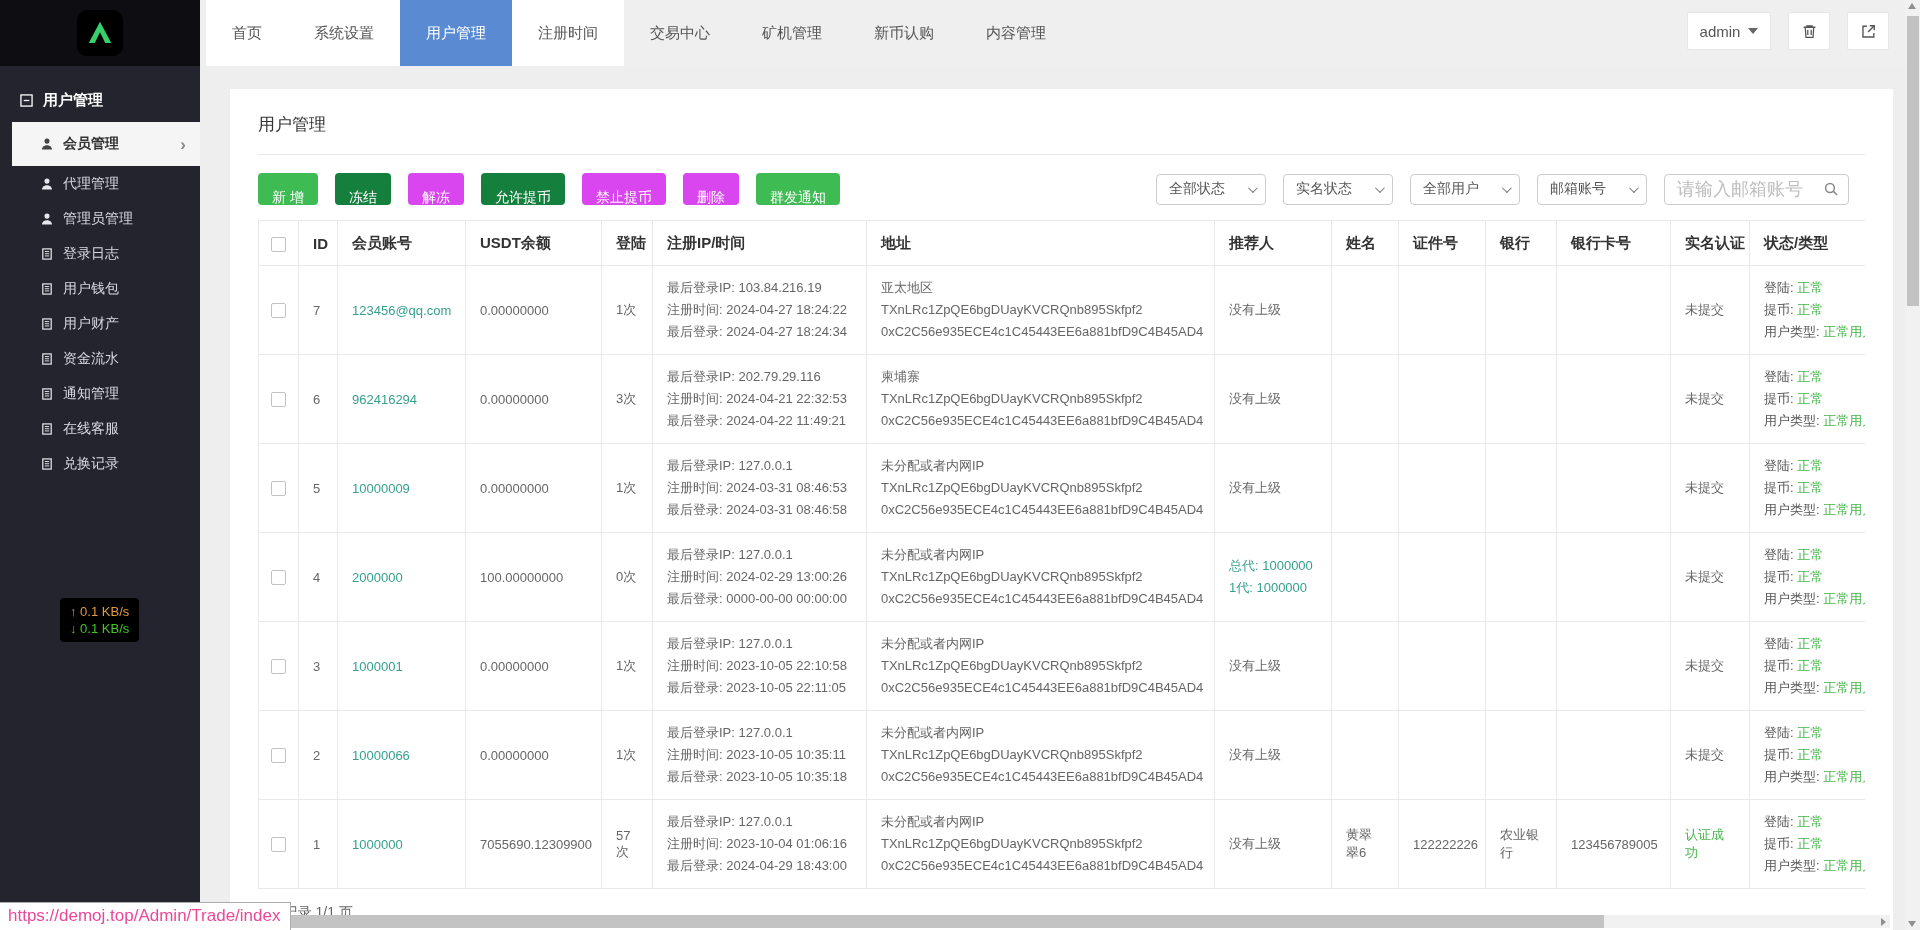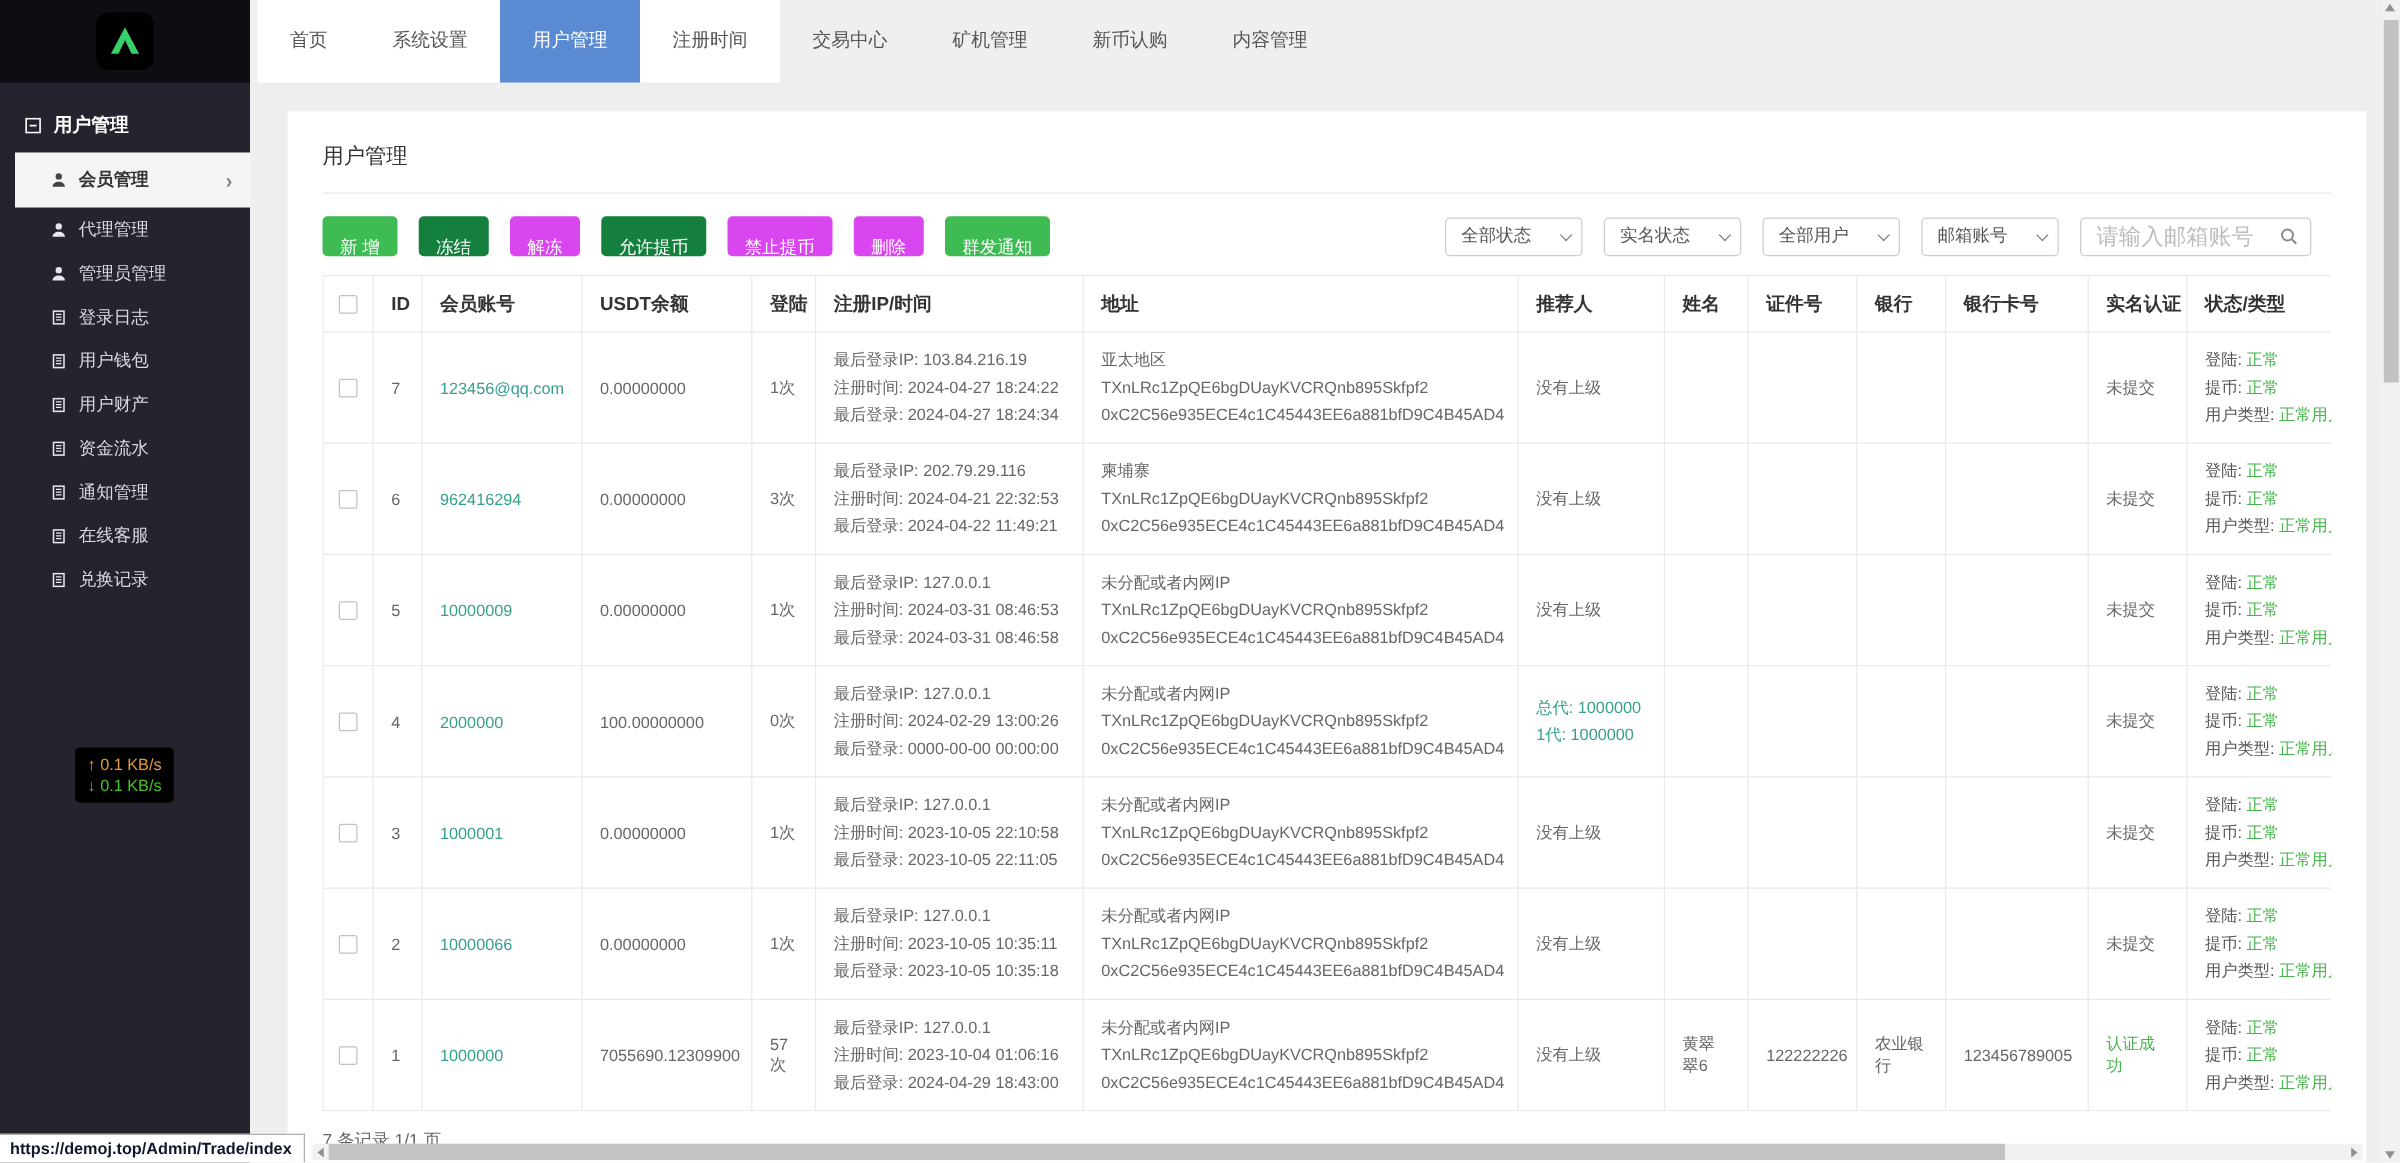--- a/index.html
+++ b/index.html
@@ -85,21 +85,21 @@
   .tri-l { width:0;height:0;border-top:4px solid transparent;border-bottom:4px solid transparent;border-right:5px solid #8f8f8f; }
   .tri-r { width:0;height:0;border-top:4px solid transparent;border-bottom:4px solid transparent;border-left:5px solid #8f8f8f; }
   .h-thumb { position:absolute; left:13px; top:0; height:13px; width:1341px; background:#c3c3c3; cursor:pointer; }
 
   .vscroll { position:absolute; right:0; top:0; width:15px; height:930px; background:#f1f1f1; z-index:9; }
   .v-arrow-up { position:absolute; top:3px; left:3px; width:0;height:0; border-left:4.5px solid transparent;border-right:4.5px solid transparent;border-bottom:6px solid #8f8f8f; cursor:pointer;}
   .v-arrow-dn { position:absolute; bottom:3px; left:3px; width:0;height:0; border-left:4.5px solid transparent;border-right:4.5px solid transparent;border-top:6px solid #8f8f8f; cursor:pointer;}
   .v-thumb { position:absolute; left:1.5px; top:16px; width:12px; height:290px; background:#c2c2c2; cursor:pointer; }
 
   .status-bar { position:absolute; left:0; bottom:0; background:#fff; border:1px solid #ababab; border-left:none; border-bottom:none;
-                padding:3px 10px 4px 8px; font-size:13px; color:#0f172a; z-index:10; white-space:nowrap;font-weight:bold; }
+                padding:3px 10px 4px 8px; font-size:17px; color:#ec4899; z-index:10; white-space:nowrap; }
 </style>
 </head>
 <body>
 
 <div class="sidebar">
   <div class="logo-strip">
     <div class="logo-box">
       <svg viewBox="0 0 24 24" width="30" height="30">
         <path d="M12 3 L21 20 H16.2 L12 11.4 L7.8 20 H3 Z" fill="#38d169"></path>
       </svg>
@@ -214,20 +214,42 @@
   <div class="nav-tabs" id="nav-tabs">
       <div class="tab open">首页</div>
       <div class="tab open">系统设置</div>
       <div class="tab active">用户管理</div>
       <div class="tab open">注册时间</div>
       <div class="tab closed">交易中心</div>
       <div class="tab closed">矿机管理</div>
       <div class="tab closed">新币认购</div>
       <div class="tab closed">内容管理</div>
     </div>
+  <div class="nav-right">
+    <div class="nav-btn admin">
+      <span>admin</span>
+      <span class="caret-down"></span>
+    </div>
+    <div class="nav-btn iconbtn">
+      <span style="display:inline-flex">
+        <svg viewBox="0 0 16 16" width="17" height="17" fill="none" stroke="#555" stroke-width="1.2">
+            <path d="M2.5 4h11M5.5 4V2.6h5V4M4 4l.7 9.6h6.6L12 4M6.4 6.3v5M9.6 6.3v5"></path>
+          </svg>
+      </span>
+    </div>
+    <div class="nav-btn iconbtn">
+      <span style="display:inline-flex">
+        <svg viewBox="0 0 16 16" width="17" height="17" fill="none" stroke="#555" stroke-width="1.3">
+            <path d="M13 9.5V13.2H2.8V3h3.7"></path>
+            <path d="M9.2 2.6h4.2v4.2"></path>
+            <path d="M13.2 2.8 7.6 8.4"></path>
+          </svg>
+      </span>
+    </div>
+  </div>
 </div>
 
 <div class="content">
   <div class="card">
     <div class="card-title">用户管理</div>
 
     <div class="toolbar">
       <div id="toolbar-buttons" style="display:contents"><button class="btn btn-green">新 增</button><button class="btn btn-blue">冻结</button><button class="btn btn-red">解冻</button><button class="btn btn-blue">允许提币</button><button class="btn btn-red">禁止提币</button><button class="btn btn-red">删除</button><button class="btn btn-green">群发通知</button></div>
       <div class="filters">
         <div id="filter-selects"><div class="select">

